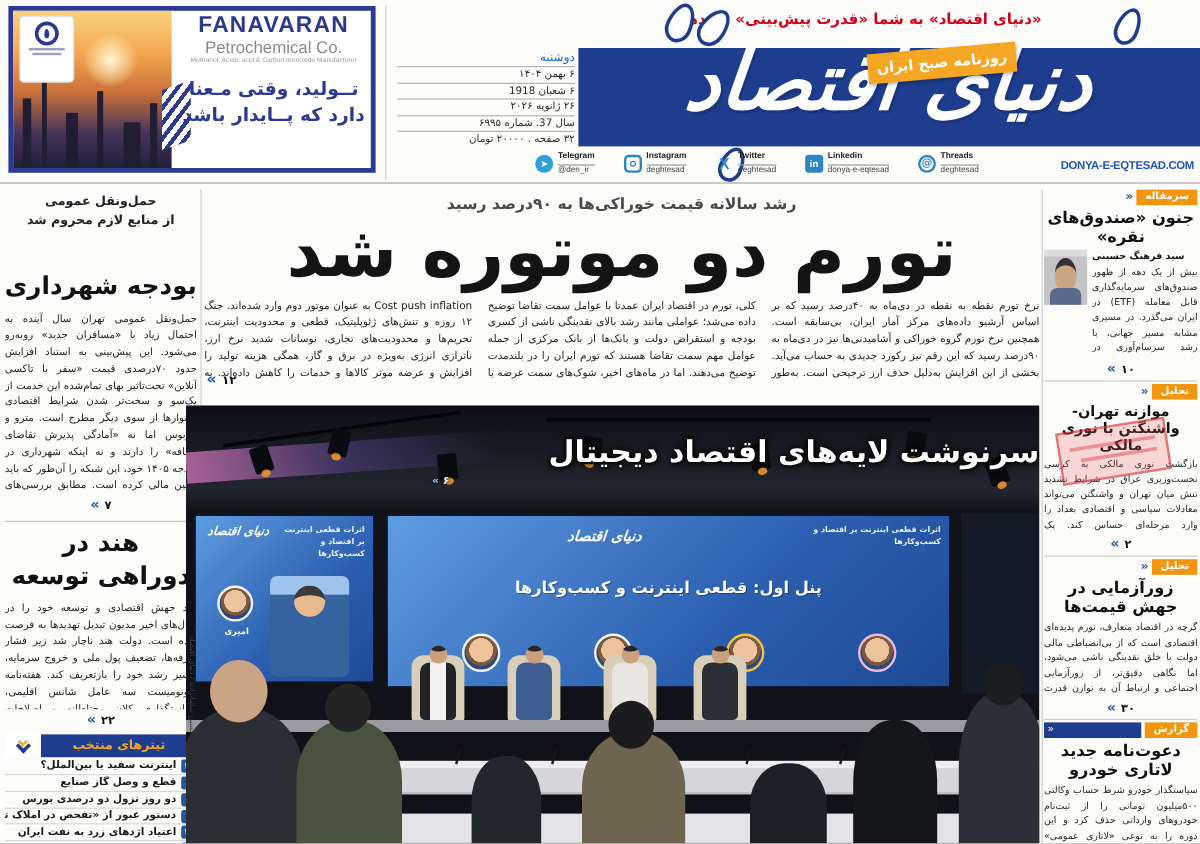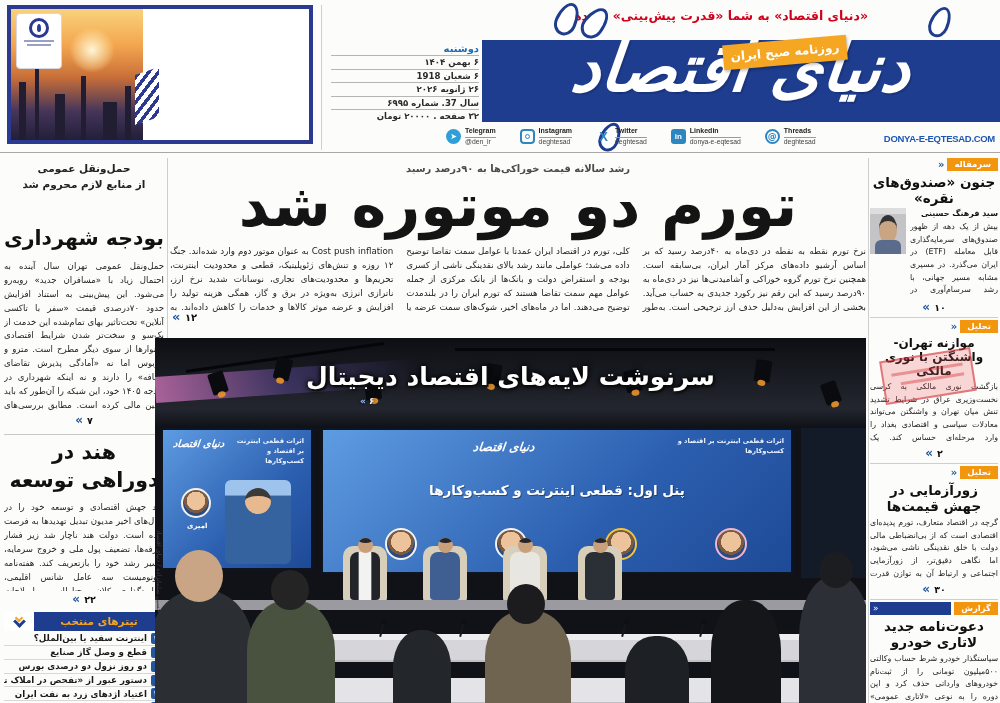--- a/index.html
+++ b/index.html
@@ -24,21 +24,21 @@
   #ad-co2{font-family:"Liberation Sans",sans-serif;font-size:14px;color:#8a8a8a;margin-top:-2px}
   #ad-sub{font-family:"Liberation Sans",sans-serif;font-size:5.6px;color:#9a9a9a;margin-top:1px}
   #ad-slogan{margin-top:9px;font-size:15.5px;font-weight:bold;color:#2b3990;line-height:1.45}
   
   #m-tagline{position:absolute;right:132px;top:8px;font-size:12.5px;font-weight:bold;color:#d0021b}
   #m-band{position:absolute;left:482px;right:0;top:40px;height:82px;background:#1e3d8f}
   #m-title{position:absolute;left:482px;right:0;top:26px;text-align:center;font-size:66px;font-weight:bold;color:#fff;font-style:italic;transform:skewX(-6deg);line-height:1.3;text-shadow:2px 2px 0 rgba(0,0,0,.12);pointer-events:none}
   .swirl{position:absolute;border:3px solid #1e3d8f;background:#fff;border-radius:50% 50% 50% 50%/62% 62% 38% 38%;transform:rotate(24deg)}
   #m-badge{position:absolute;left:723px;top:40px;width:124px;height:25px;background:#f5a623;color:#fff;font-weight:bold;font-size:12px;text-align:center;line-height:25px;transform:rotate(-5deg);box-shadow:1px 2px 3px rgba(0,0,0,.25)}
   #m-dates{position:absolute;left:331px;top:42px;width:148px;font-size:8.6px;color:#2b2b2b;text-align:right}
-  #m-dates .drow{height:13.4px;line-height:13.4px;border-top:1px solid #b5b5b5;font-weight:bold}
+  #m-dates .drow{height:13.4px;line-height:13.4px;border-top:1px solid #b5b5b5;font-weight:normal}
   #m-dates .drow:first-child{border-top:none;color:#1e6bb8;font-size:10px}
   #m-social{position:absolute;left:446px;top:123px;height:27px;display:flex;align-items:center;gap:24px;direction:ltr}
   .soc{display:flex;align-items:center;gap:4px}
   .soc .ic{width:15px;height:15px;display:flex;align-items:center;justify-content:center;flex:none}
   .ic-tg{background:#2e9fd8;border-radius:50%;color:#fff;font-size:8px}
   .ic-ig{border:2px solid #2e86c1;border-radius:4px;position:relative}
   .ic-ig i{position:absolute;left:3px;top:3px;width:5px;height:5px;border:1.5px solid #2e86c1;border-radius:50%}
   .ic-x{color:#2e86c1;font-weight:bold;font-size:13px;font-family:"Liberation Sans",sans-serif}
   .ic-in{background:#2e86c1;border-radius:3px;color:#fff;font-weight:bold;font-size:8px;font-family:"Liberation Sans",sans-serif}
   .ic-th{border:2px solid #2e86c1;border-radius:50%;color:#2e86c1;font-weight:bold;font-size:9px}
@@ -60,34 +60,34 @@
   #selhead .chevbox{width:30px;background:#fff;display:flex;align-items:center;justify-content:center;flex-direction:column}
   .chev{width:9px;height:9px;border-left:3px solid #1e3d8f;border-bottom:3px solid #1e3d8f;transform:rotate(-45deg);margin-top:-4px}
   .chev.small{width:6px;height:6px;border-width:2px;border-color:#f5a623;margin-top:-2px}
   #selhead .selbar{flex:1;background:#1e3d8f;color:#f6a61e;font-size:10.5px;font-weight:bold;text-align:center;line-height:19px}
   .selrow{display:flex;align-items:center;height:13.8px;border-top:1px solid #d8d8d8;direction:rtl}
   .selrow:first-of-type{border-top:none}
   .selbadge{width:13px;height:11px;background:#2257a0;color:#fff;font-size:7.5px;font-weight:bold;text-align:center;line-height:11px;border-radius:2px;flex:none}
   .seltxt{font-size:8.7px;font-weight:bold;color:#1a1a1a;margin-right:4px;white-space:nowrap;overflow:hidden}
   
   #center{position:absolute;left:170px;right:134px;top:157px;bottom:0}
-  #lead-kicker{text-align:center;font-size:10px;font-weight:bold;color:#4a4a4a;margin-top:6px}
+  #lead-kicker{text-align:center;font-size:13px;font-weight:bold;color:#4a4a4a;margin-top:6px}
   #lead-title{text-align:center;font-size:59px;font-weight:bold;color:#141414;line-height:1.05;margin-top:1px;letter-spacing:-1px}
   #lead-body{margin-top:8px;column-count:3;column-gap:13px;font-size:8.7px;line-height:1.6;text-align:justify;color:#222;height:74px;overflow:hidden}
   #lead-ref{position:absolute;left:2px;top:152px;direction:ltr;font-size:10px;font-weight:bold;color:#111}
   #lead-ref::before{content:"« ";color:#2257a0;font-size:13px}
   
   #photo{position:absolute;left:-15px;right:0;top:181px;bottom:0;background:#101218;overflow:hidden}
   #ph-top{position:absolute;left:0;right:0;top:0;height:88px;background:linear-gradient(180deg,#0d0f14,#23262e 80%,#11131a)}
   #ph-pink{position:absolute;left:0;top:30px;width:260px;height:26px;background:linear-gradient(90deg,rgba(214,120,190,.75),rgba(120,90,200,.35),transparent);transform:rotate(-4deg)}
   .truss{position:absolute;background:#05060a}
   .lamp{position:absolute;width:16px;height:22px;background:#0a0b0f;border-radius:2px}
   .lamp::after{content:"";position:absolute;left:4px;bottom:-4px;width:8px;height:6px;background:#e9952d;border-radius:50%;opacity:.9}
   #ph-kicker{position:absolute;left:0;right:0;top:3px;text-align:center;font-size:12.5px;font-weight:bold;color:#fff;text-shadow:0 0 3px #000,0 0 4px #000,1px 1px 0 #222;z-index:6}
-  #ph-title{position:absolute;left:0;right:0;top:24px;text-align:center;font-size:25px;font-weight:bold;color:#fff;text-shadow:0 0 4px #000,0 0 6px #000,2px 2px 0 #1a1a1a;z-index:6}
+  #ph-title{position:absolute;left:0;right:0;top:24px;text-align:right;font-size:25px;font-weight:bold;color:#fff;text-shadow:0 0 4px #000,0 0 6px #000,2px 2px 0 #1a1a1a;z-index:6}
   #ph-ref{position:absolute;left:205px;top:58px;direction:ltr;font-size:9px;font-weight:bold;color:#eee;text-shadow:0 0 3px #000;z-index:6}
   #ph-ref::before{content:"« ";color:#9fc2ff}
   .screen{position:absolute;top:90px;background:linear-gradient(135deg,#5e9ce2 0%,#2c5fb0 60%,#1e4a96 100%);border:2px solid #0c1524}
   #scr-left{left:6px;width:152px;height:142px}
   #scr-main{left:166px;width:472px;height:146px}
   #scr-side{position:absolute;left:646px;right:0;top:90px;height:150px;background:#131b28}
   .scr-cap{position:absolute;right:7px;top:7px;font-size:6.6px;color:#eaf2ff;text-align:right;line-height:1.5;font-weight:bold}
   .scr-logo{position:absolute;font-style:italic;font-weight:bold;color:#fff;transform:skewX(-6deg)}
   #scr-left .scr-logo{left:10px;top:8px;font-size:10px}
   #scr-main .scr-logo{left:150px;top:10px;font-size:12px}
@@ -115,21 +115,21 @@
   #right-col{position:absolute;right:2px;width:128px;top:156px;bottom:0;overflow:hidden}
   .sec{border-top:1px solid #cfcfcf;padding-top:2px;position:relative}
   .sec:first-child{border-top:none}
   .tagrow{display:flex;align-items:center;height:13px;direction:rtl;gap:3px}
   .tag{background:#f2960f;color:#fff;font-size:8.5px;font-weight:bold;padding:0 7px;height:13px;line-height:13px;flex:none}
   .tagbar{flex:1;height:13px;background:#1e3d8f;position:relative}
   .tagbar::after{content:"«";position:absolute;left:3px;top:0;color:#fff;font-size:9px;line-height:13px}
   .gmark{color:#2257a0;font-size:10px;font-weight:bold;margin-left:auto}
   .rtitle{font-size:13.5px;font-weight:bold;color:#101010;text-align:center;margin-top:3px;letter-spacing:-.4px}
   .rbody{font-size:7.9px;line-height:1.6;text-align:justify;color:#222;margin-top:3px}
-  .rauthor{font-size:8px;font-weight:bold;color:#111;margin:3px 0 1px;text-align:right}
+  .rauthor{font-size:8px;font-weight:bold;color:#111;margin:3px 0 1px;text-align:left}
   .aphoto{float:left;width:36px;height:46px;margin:2px 4px 2px 0;background:linear-gradient(180deg,#dddddd 0 12%,#c4c4c6 13%);position:relative}
   .aphoto::before{content:"";position:absolute;left:9px;top:7px;width:18px;height:22px;border-radius:50% 50% 45% 45%;background:#caa584;border-top:6px solid #333}
   .aphoto::after{content:"";position:absolute;left:5px;bottom:0;width:26px;height:14px;background:#5a6b8c;border-radius:6px 6px 0 0}
   #stamp{position:absolute;left:12px;top:36px;width:92px;height:44px;border:2px solid rgba(210,40,45,.55);background:rgba(235,80,85,.22);transform:rotate(-9deg);z-index:5}
   #stamp i{position:absolute;left:8px;right:8px;height:3px;background:rgba(210,40,45,.4)}
 </style>
 </head>
 <body>
 
 <div id="page">
@@ -149,20 +149,29 @@
       <div id="ad-logo">
         <span class="ring">
             <i></i>
           </span>
         <span class="bar"></span>
           <span class="bar" style="width:24px"></span>
       </div>
 
     </div>
     <div id="ad-stripes"></div>
+    <div id="ad-text">
+      <div id="ad-co">FANAVARAN</div>
+      <div id="ad-co2">Petrochemical Co.</div>
+      <div id="ad-sub">Methanol, Acetic acid &amp; Carbon monoxide Manufacturer</div>
+      <div id="ad-slogan" class="fa">
+        <span>تــولید، وقتی مـعنا</span><br>
+        <span>دارد که پــایدار باشد</span>
+      </div>
+    </div>
   </div>
 
   <div id="m-tagline" class="fa">«دنیای اقتصاد» به شما «قدرت پیش‌بینی» می‌دهد</div>
   <div id="m-band"></div>
   <span class="swirl" style="left:556px;top:2px;width:22px;height:34px"></span>
   <span class="swirl" style="left:584px;top:6px;width:22px;height:34px;transform:rotate(38deg)"></span>
   <span class="swirl" style="left:930px;top:6px;width:20px;height:32px"></span>
   <span class="swirl" style="left:600px;top:122px;width:20px;height:30px"></span>
   <div id="m-title" class="fa">دنیای اقتصاد</div>
   <div id="m-badge" class="fa">روزنامه صبح ایران</div>

